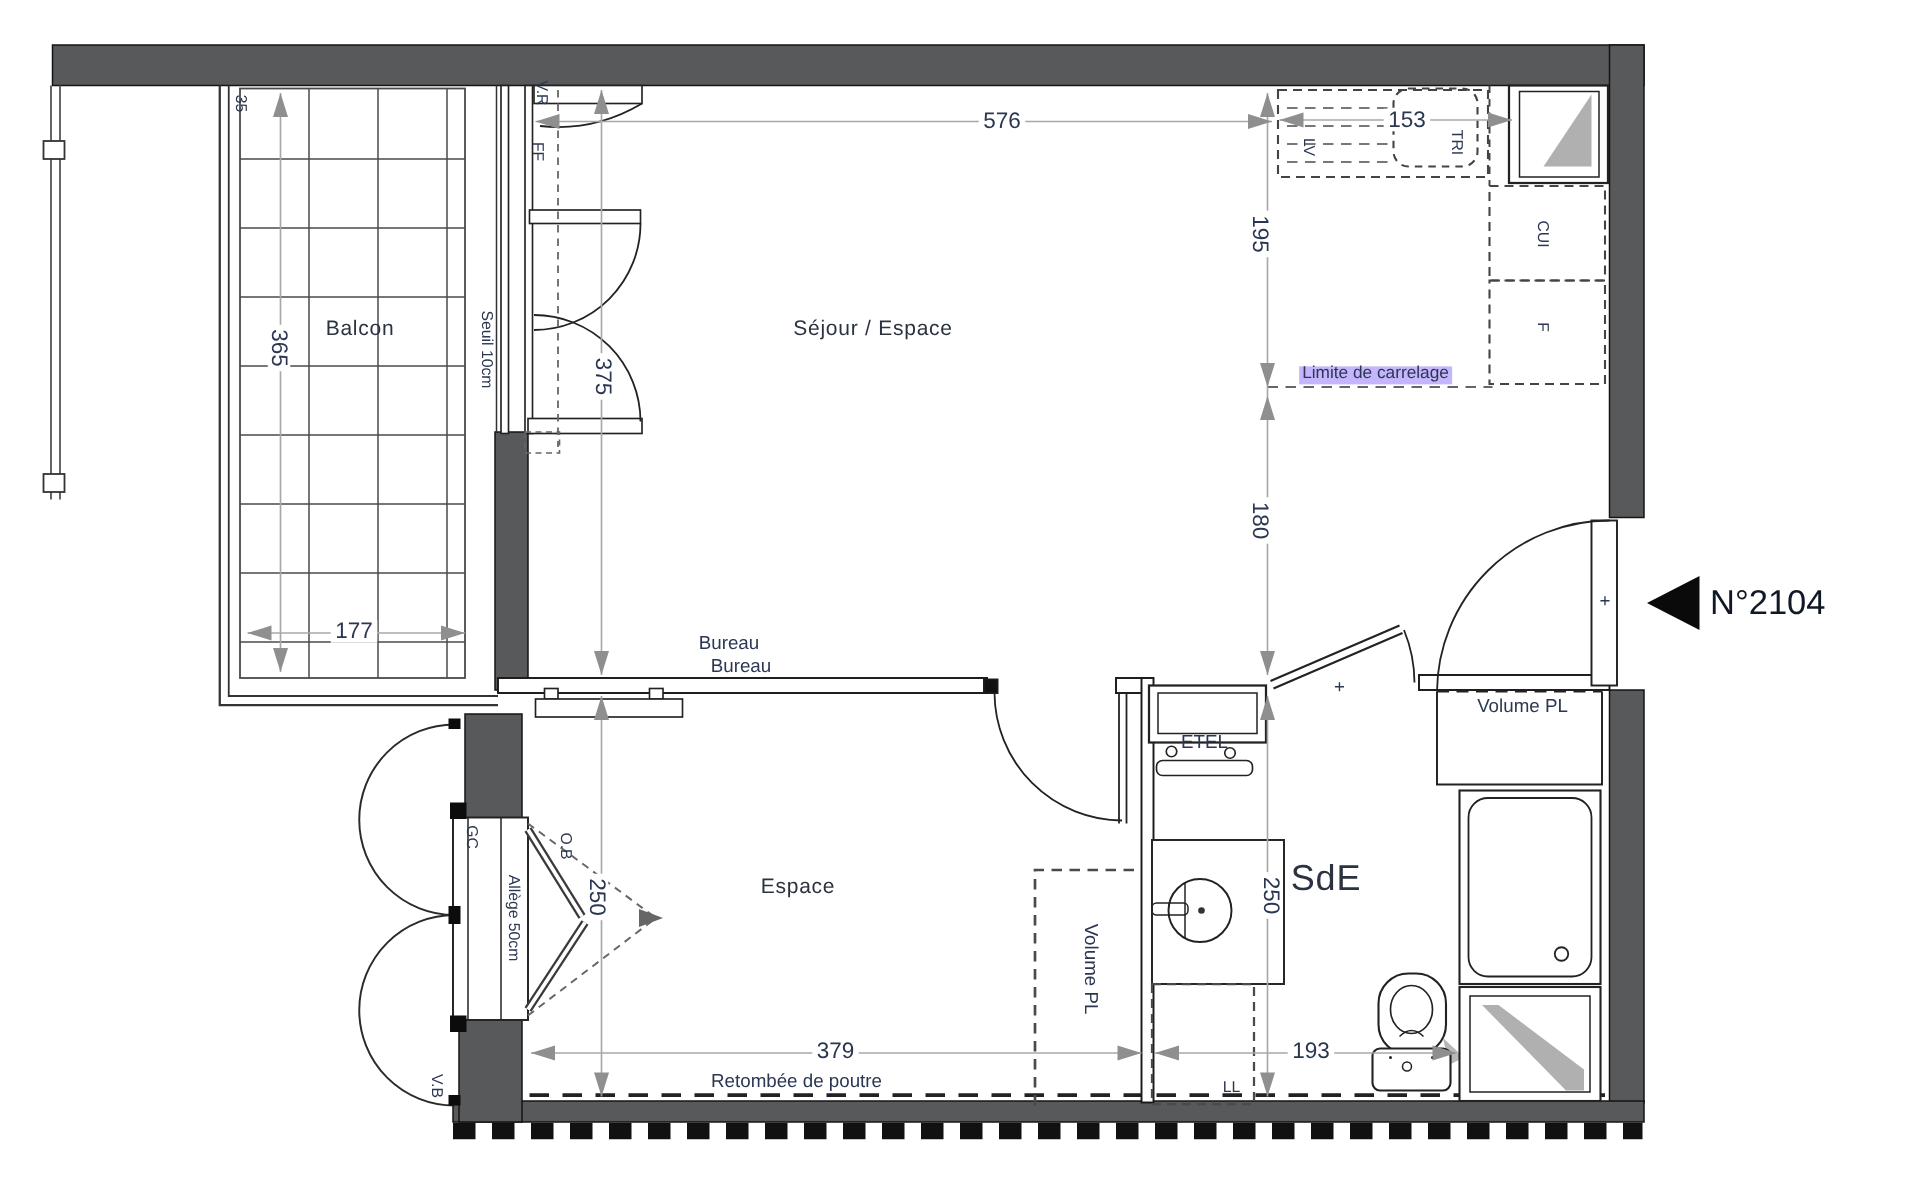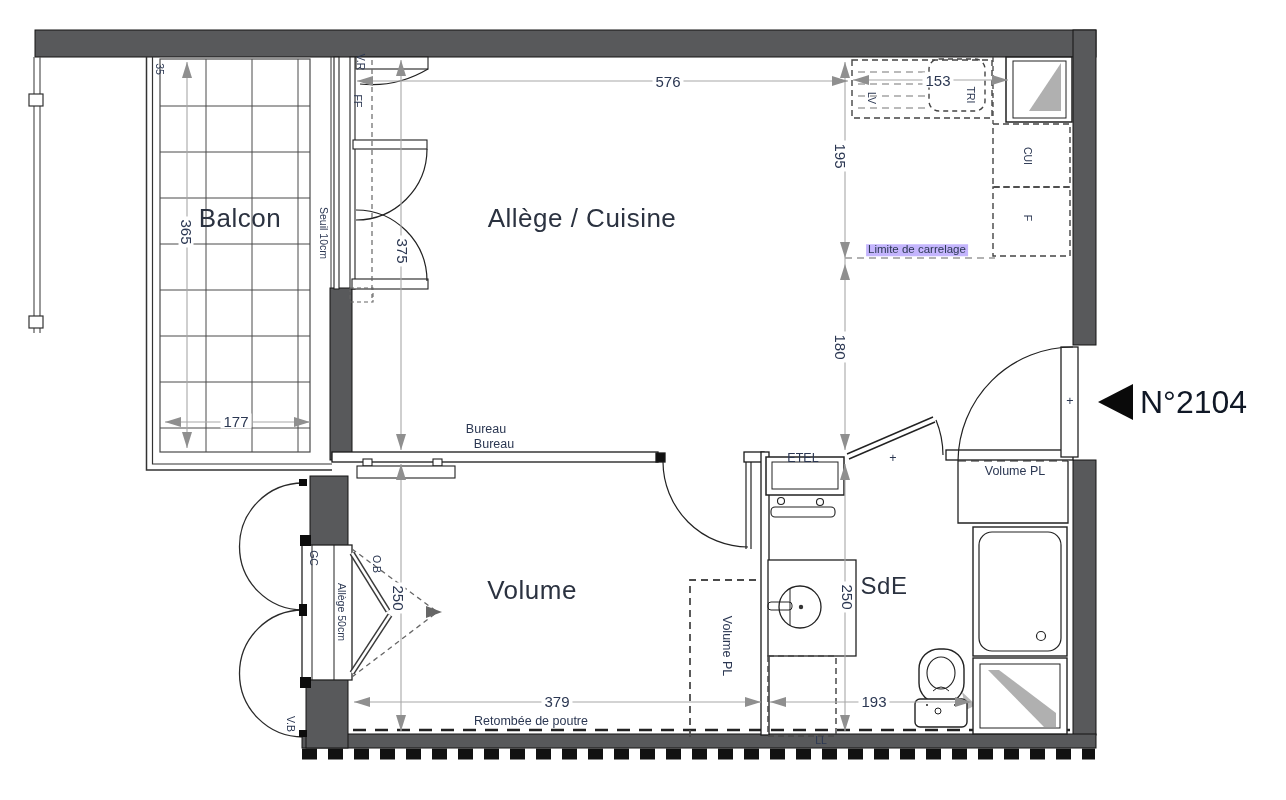--- a/index.html
+++ b/index.html
@@ -1,27 +1,27 @@
 <!DOCTYPE html>
 <html><head>
 <meta charset="utf-8">
 <style>
   html,body{margin:0;padding:0;background:#fff;}
   #plan{position:relative;width:1286px;height:800px;background:#fff;overflow:hidden;
         font-family:"Liberation Sans", sans-serif;}
   #plan svg{position:absolute;left:0;top:0;}
   .lbl{position:absolute;color:#2b3752;white-space:nowrap;
        transform:translate(-50%,-50%);line-height:1;}
-  .room{font-size:26px;color:#2b3240;letter-spacing:.5px;}
+  .room{font-size:14px;color:#2b3240;letter-spacing:.5px;}
   .big{font-size:24px;}
   .dim{font-size:15px;background:#fff;padding:0 3px;}
   .sm{font-size:10.5px;}
   .md{font-size:12.5px;}
   .v{transform:translate(-50%,-50%) rotate(90deg);}
-  .unit{font-size:32px;color:#101826;transform:translate(0,-50%);text-align:right;}
+  .unit{font-size:23px;color:#101826;transform:translate(0,-50%);text-align:right;}
   .note{font-size:11.5px;background:#c4b5fd;padding:0 2px;}
 </style>
 </head>
 <body>
 
 <div id="plan">
 
 <svg width="1286" height="800" viewBox="0 0 1286 800">
 
   <g fill="#58595b" stroke="#141414" stroke-width="1">
@@ -226,33 +226,33 @@
     <polygon points="354,702 370,697 370,707"></polygon>
         <polygon points="761,702 745,697 745,707"></polygon>
     <polygon points="845,464 840,480 850,480"></polygon>
         <polygon points="845,731 840,715 850,715"></polygon>
     <polygon points="770,702 786,697 786,707"></polygon>
         <polygon points="971,702 955,697 955,707"></polygon>
   </g>
 </svg>
 
 <div class="lbl room" style="left:240px;top:218px">Balcon</div>
-<div class="lbl room" style="left:582px;top:218px">Allège / Cuisine</div>
-<div class="lbl room" style="left:532px;top:590px">Volume</div>
+<div class="lbl room" style="left:582px;top:218px">Séjour / Espace</div>
+<div class="lbl room" style="left:532px;top:590px">Espace</div>
 <div class="lbl room big" style="left:884px;top:586px">SdE</div>
 <div class="lbl unit" style="left:1140px;top:402px">N°2104</div>
 
 <div class="lbl md" style="left:486px;top:429px">Bureau</div>
 <div class="lbl md" style="left:494px;top:444px">Bureau</div>
 <div class="lbl note" style="left:917px;top:250px">Limite de carrelage</div>
 <div class="lbl md" style="left:531px;top:721px">Retombée de poutre</div>
 <div class="lbl md" style="left:1015px;top:471px">Volume PL</div>
 <div class="lbl md v" style="left:727px;top:646px">Volume PL</div>
-<div class="lbl md" style="left:803px;top:458px">ETEL</div>
-<div class="lbl sm" style="left:821px;top:740px">LL</div>
+<div class="lbl md" style="left:803px;top:495px">ETEL</div>
+<div class="lbl sm" style="left:821px;top:725px">LL</div>
 <div class="lbl sm v" style="left:324px;top:233px">Seuil 10cm</div>
 <div class="lbl sm v" style="left:342px;top:612px">Allège 50cm</div>
 <div class="lbl sm v" style="left:361px;top:62px">V.R</div>
 <div class="lbl sm v" style="left:358px;top:101px">FF</div>
 <div class="lbl sm v" style="left:314px;top:558px">GC</div>
 <div class="lbl sm v" style="left:291px;top:724px">V.B</div>
 <div class="lbl sm v" style="left:377px;top:564px">O.B</div>
 <div class="lbl sm v" style="left:872px;top:98px">LV</div>
 <div class="lbl sm v" style="left:971px;top:95px">TRI</div>
 <div class="lbl sm v" style="left:1028px;top:156px">CUI</div>

